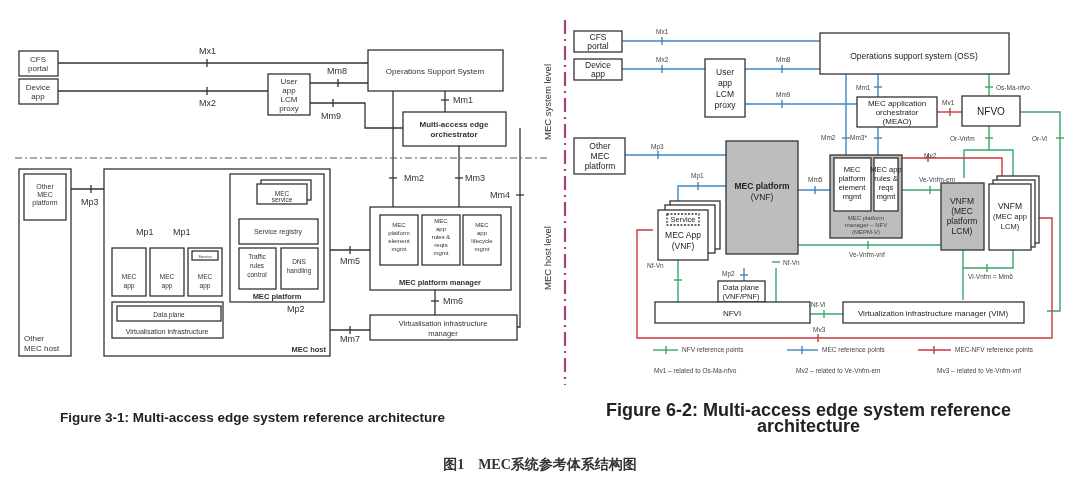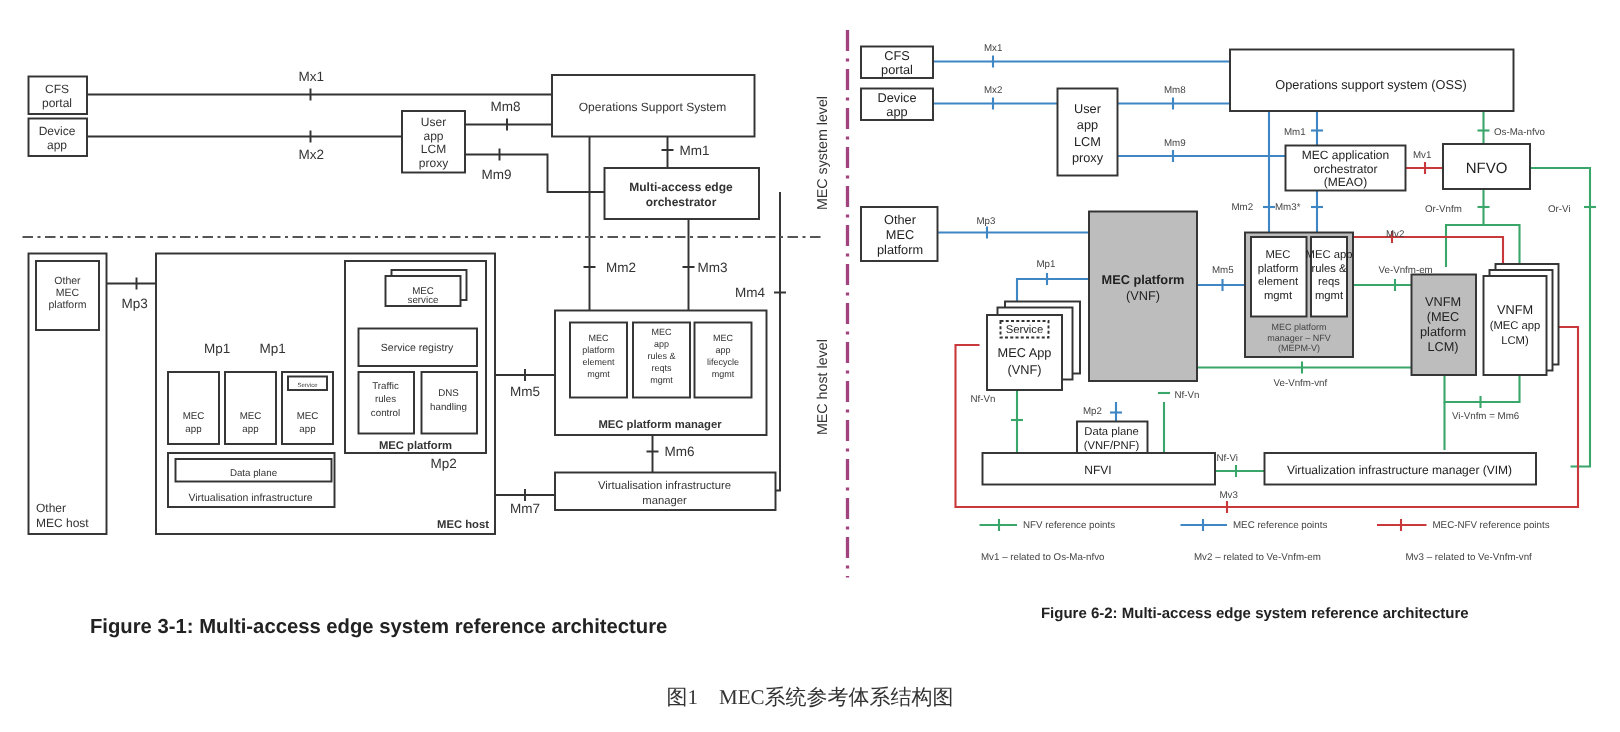--- a/index.html
+++ b/index.html
@@ -1,21 +1,21 @@
 <!DOCTYPE html>
 <html><head>
 <meta charset="utf-8">
 <style>
   html, body { margin:0; padding:0; background:#ffffff; }
   body { width:1080px; height:488px; position:relative; overflow:hidden; font-family:"Liberation Sans", sans-serif; }
   svg text { font-family:"Liberation Sans", sans-serif; }
   .caption { position:absolute; font-family:"Liberation Sans", sans-serif; font-weight:bold; color:#222; }
   #cap1 { left:60px; top:410px; font-size:13.5px; }
-  #cap2 { left:624px; top:402px; width:425px; font-size:10px; text-align:center; line-height:16px; }
-  #cap3 { left:0; top:456px; width:1080px; text-align:center; font-family:"Liberation Serif", serif; font-weight:normal; font-size:14px; color:#333; }
+  #cap2 { left:596px; top:402px; width:425px; font-size:18px; text-align:center; line-height:16px; }
+  #cap3 { left:0; top:456px; width:1080px; text-align:center; font-family:"Liberation Serif", serif; font-weight:bold; font-size:14px; color:#333; }
 </style>
 </head>
 <body>
 
 <svg width="560" height="400" style="position:absolute;left:0;top:0" viewBox="0 0 560 400">
   <g stroke="#333" stroke-width="1.3" fill="none">
 
     <line x1="58" y1="63" x2="368" y2="63"></line>
     <line x1="58" y1="91" x2="268" y2="91"></line>
     <line x1="310" y1="83" x2="368" y2="83"></line>

